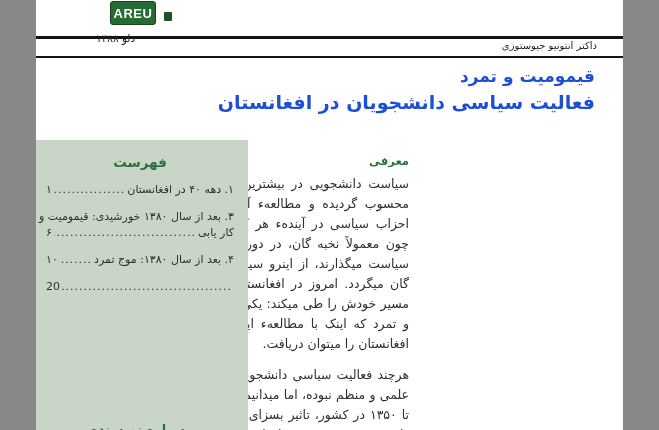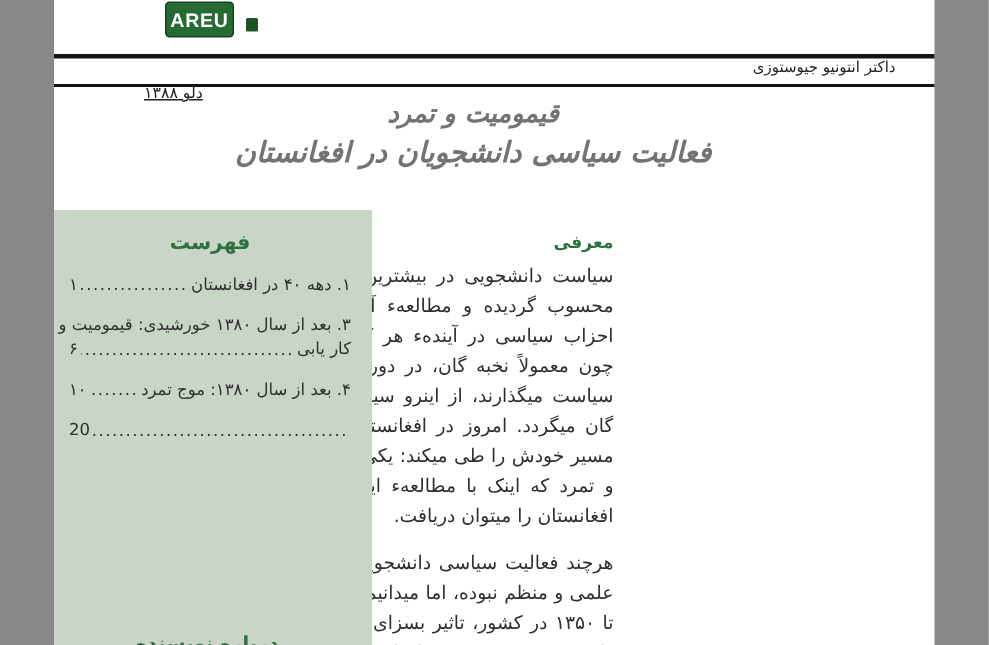--- a/index.html
+++ b/index.html
@@ -26,25 +26,25 @@
     font-family:"Liberation Sans", sans-serif;
   }
   .logo-mark{
     position:absolute;left:128px;top:12px;
     width:8px;height:9px;background:#1d5228;border-radius:1px;
   }
   
   .rule-top{position:absolute;left:0;top:36px;width:659px;height:3px;background:#141414;}
   .rule-bottom{position:absolute;left:0;top:56px;width:659px;height:2px;background:#141414;}
   .hdr-right{position:absolute;right:26px;top:40px;font-size:10px;color:#222;}
-  .hdr-left{position:absolute;left:60px;top:56px;font-size:10.5px;color:#222;direction:rtl;text-decoration:underline;}
+  .hdr-left{position:absolute;left:60px;top:32px;font-size:10.5px;color:#222;direction:rtl;}
   
   .title-wrap{
     position:absolute;left:0;right:28px;top:64px;
-    text-align:center;color:#737373;font-style:italic;
+    text-align:right;color:#1d4ed8;
   }
   .title-l1{font-size:17px;font-weight:bold;line-height:24px;margin:0;}
   .title-l2{font-size:19px;font-weight:bold;line-height:28px;margin:0;}
   
   .intro{
     position:absolute;right:214px;left:8px;top:138px;bottom:0;
     overflow:hidden;
   }
   .intro-heading{
     color:#2c7140;font-weight:bold;font-size:11.5px;margin:16px 0 6px 0;

